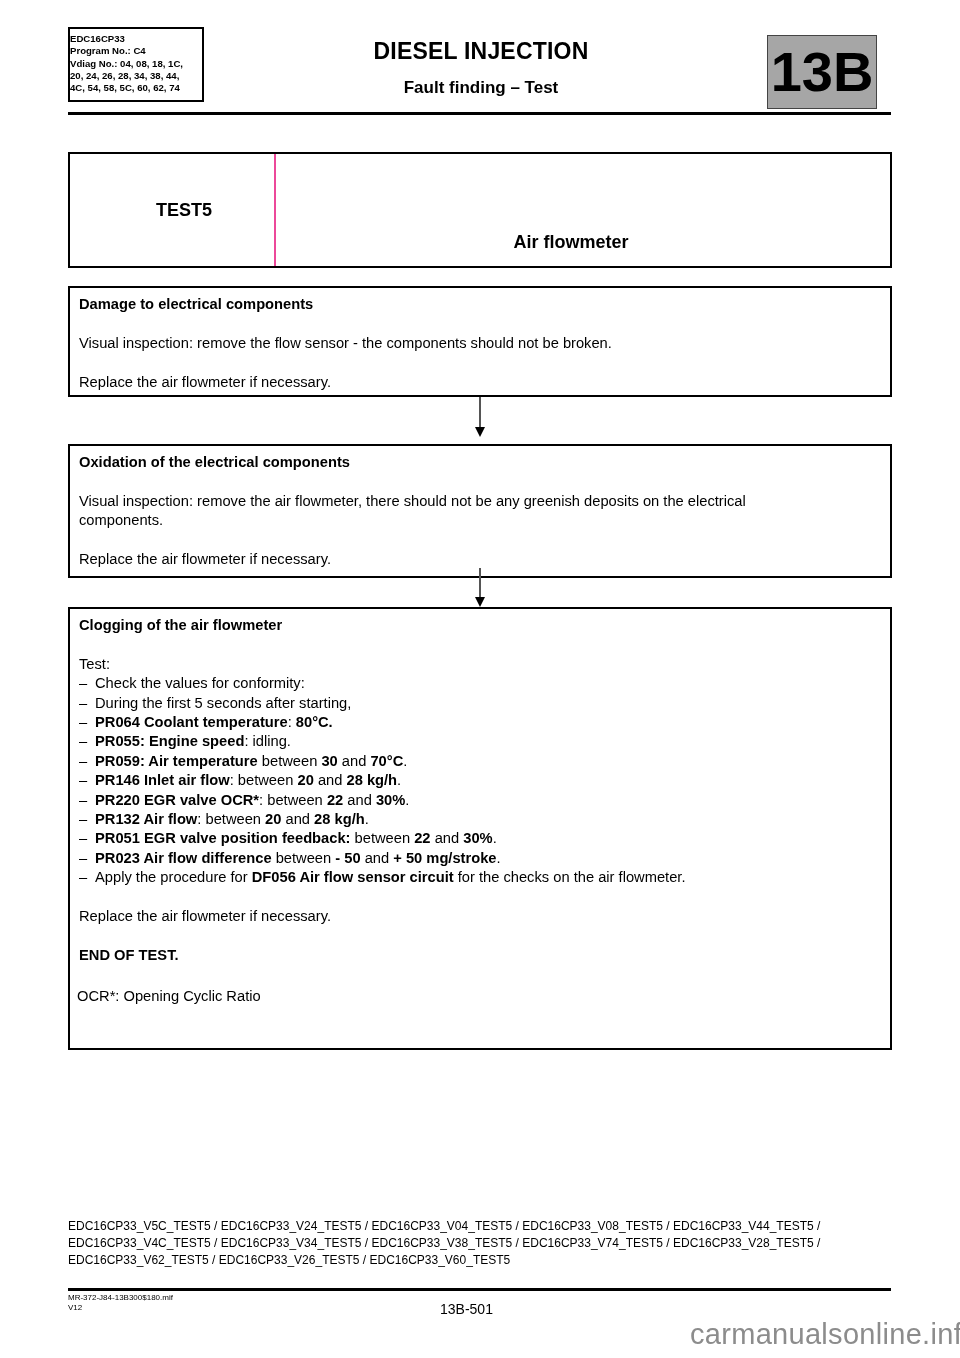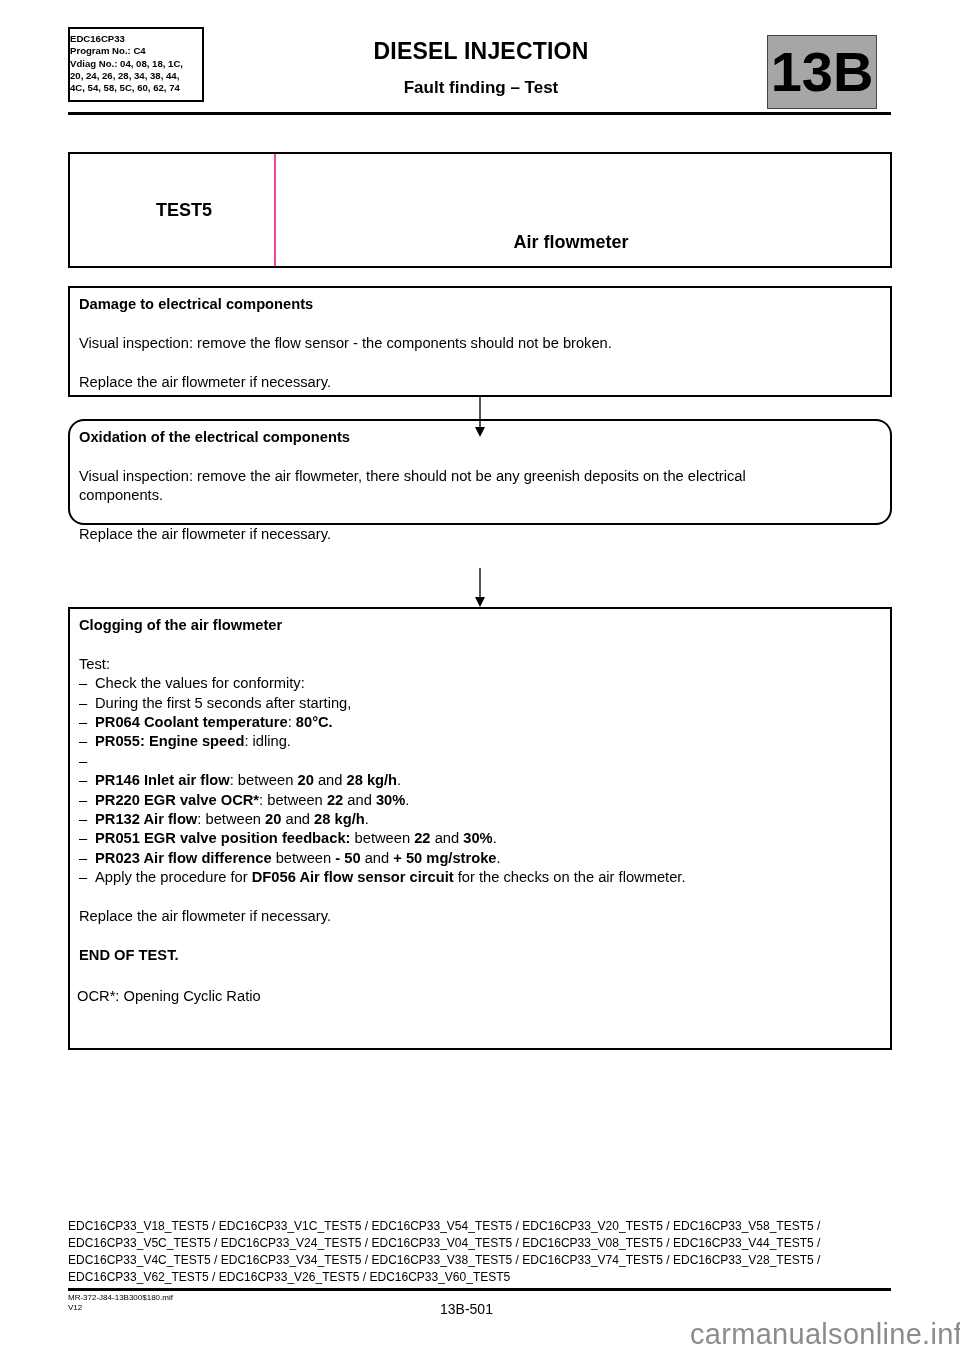--- a/index.html
+++ b/index.html
@@ -26,21 +26,21 @@
   #test-name-cell { left: 182px; top: 16px; width: 638px; height: 112px;
                     display: flex; align-items: center; justify-content: center; font-size: 18px; font-weight: bold; margin-top: 16px; }
 
   
   .step { left: 68px; width: 824px; border: 2px solid #000; box-sizing: border-box; padding: 7px 9px;
           font-size: 14.7px; line-height: 19.4px; }
   .step .step-title { font-weight: bold; }
   .step p { margin: 0; }
   .gap { height: 19.4px; }
   #step-1 { top: 286px; height: 111px; }
-  #step-2 { top: 419px; height: 106px; border-radius: 16px; }
+  #step-2 { top: 444px; height: 134px; }
   #step-3 { top: 607px; height: 443px; }
 
   .list-line { display: flex; }
   .dash { width: 16px; flex: none; }
   b { font-weight: bold; }
 
   .arrow { left: 479px; width: 2px; background: #555; }
   .arrowhead { width: 0; height: 0; border-left: 5px solid transparent; border-right: 5px solid transparent;
                border-top: 10px solid #000; }
 
@@ -111,20 +111,21 @@
       <div class="list-line">
         <span class="dash">–</span>
         <span><b>PR064 Coolant temperature</b>: <b>80°C.</b></span>
       </div>
       <div class="list-line">
         <span class="dash">–</span>
         <span><b>PR055: Engine speed</b>: idling.</span>
       </div>
       <div class="list-line">
         <span class="dash">–</span>
+        <span><b>PR059: Air temperature</b> between <b>30</b> and <b>70°C</b>.</span>
       </div>
       <div class="list-line">
         <span class="dash">–</span>
         <span><b>PR146 Inlet air flow</b>: between <b>20</b> and <b>28 kg/h</b>.</span>
       </div>
       <div class="list-line">
         <span class="dash">–</span>
         <span><b>PR220 EGR valve OCR*</b>: between <b>22</b> and <b>30%</b>.</span>
       </div>
       <div class="list-line">
@@ -146,21 +147,20 @@
     </div>
   <div class="gap"></div>
   <p>Replace the air flowmeter if necessary.</p>
   <div class="gap"></div>
   <p class="step-title">END OF TEST.</p>
 </div>
 
 <div id="footnote" class="abs">OCR*: Opening Cyclic Ratio</div>
 
 <div id="variants" class="abs">
-  <div>EDC16CP33_V18_TEST5 / EDC16CP33_V1C_TEST5 / EDC16CP33_V54_TEST5 / EDC16CP33_V20_TEST5 / EDC16CP33_V58_TEST5 /</div>
   <div>EDC16CP33_V5C_TEST5 / EDC16CP33_V24_TEST5 / EDC16CP33_V04_TEST5 / EDC16CP33_V08_TEST5 / EDC16CP33_V44_TEST5 /</div>
   <div>EDC16CP33_V4C_TEST5 / EDC16CP33_V34_TEST5 / EDC16CP33_V38_TEST5 / EDC16CP33_V74_TEST5 / EDC16CP33_V28_TEST5 /</div>
   <div>EDC16CP33_V62_TEST5 / EDC16CP33_V26_TEST5 / EDC16CP33_V60_TEST5</div>
 </div>
 <div id="footer-rule" class="abs"></div>
 <div id="doc-ref" class="abs">
   <div>MR-372-J84-13B300$180.mif</div>
   <div>V12</div>
 </div>
 <div id="page-number" class="abs">13B-501</div>

